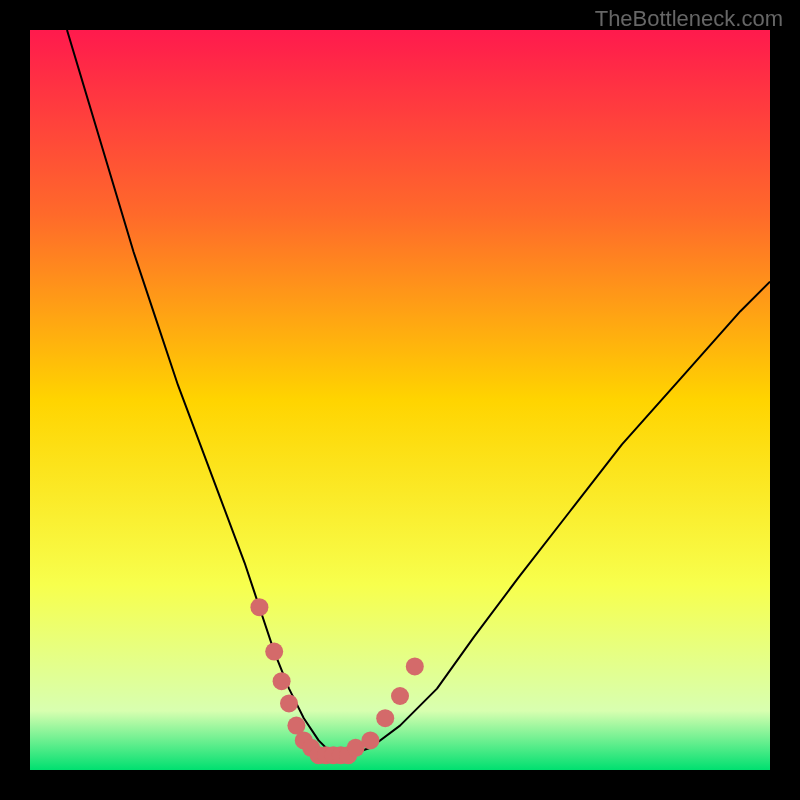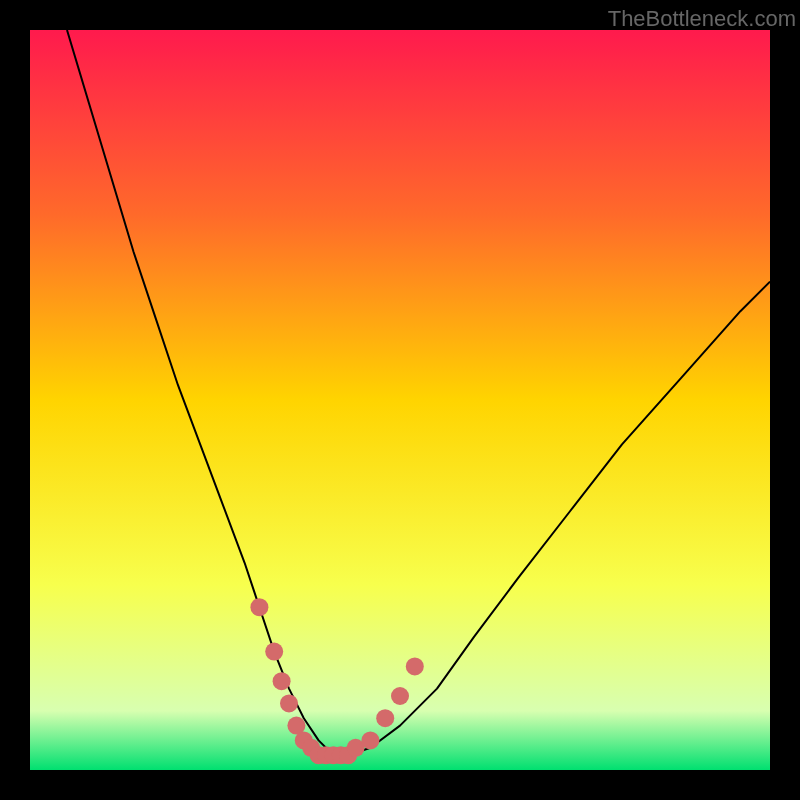--- a/index.html
+++ b/index.html
@@ -7,21 +7,21 @@
     padding: 0;
     background: #000;
     width: 800px;
     height: 800px;
     position: relative;
     font-family: Arial, Helvetica, sans-serif;
   }
   .watermark {
     position: absolute;
     top: 6px;
-    right: 4px;
+    right: 17px;
     color: #666;
     font-size: 22px;
     font-weight: 500;
     z-index: 10;
   }
   .plot-area {
     position: absolute;
     left: 30px;
     top: 30px;
     width: 740px;

